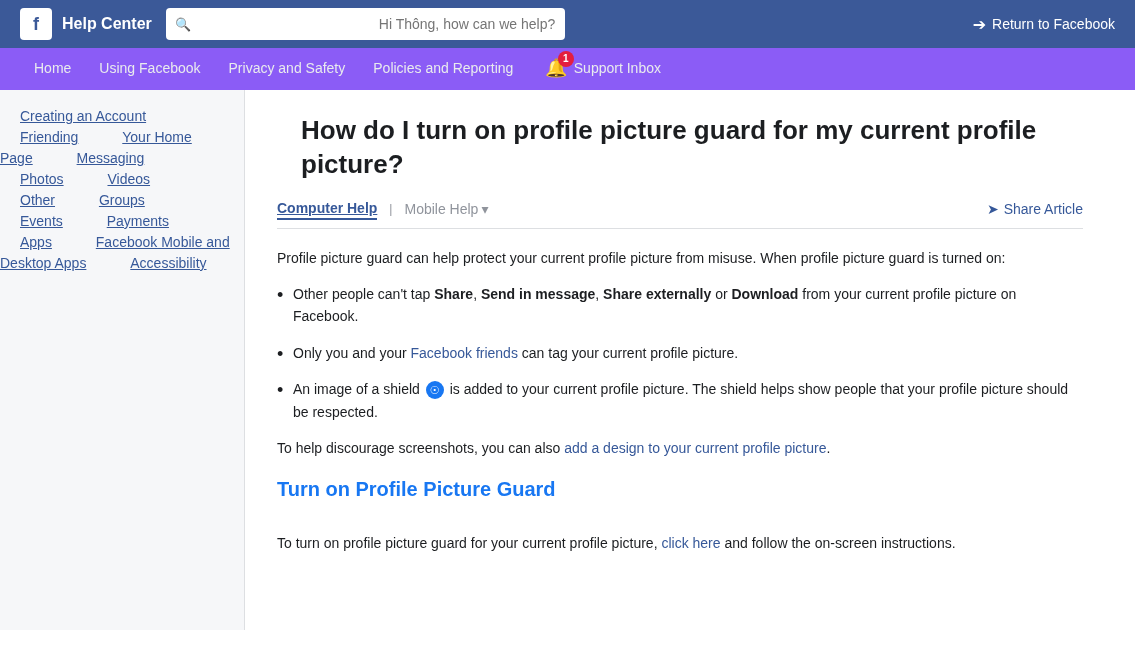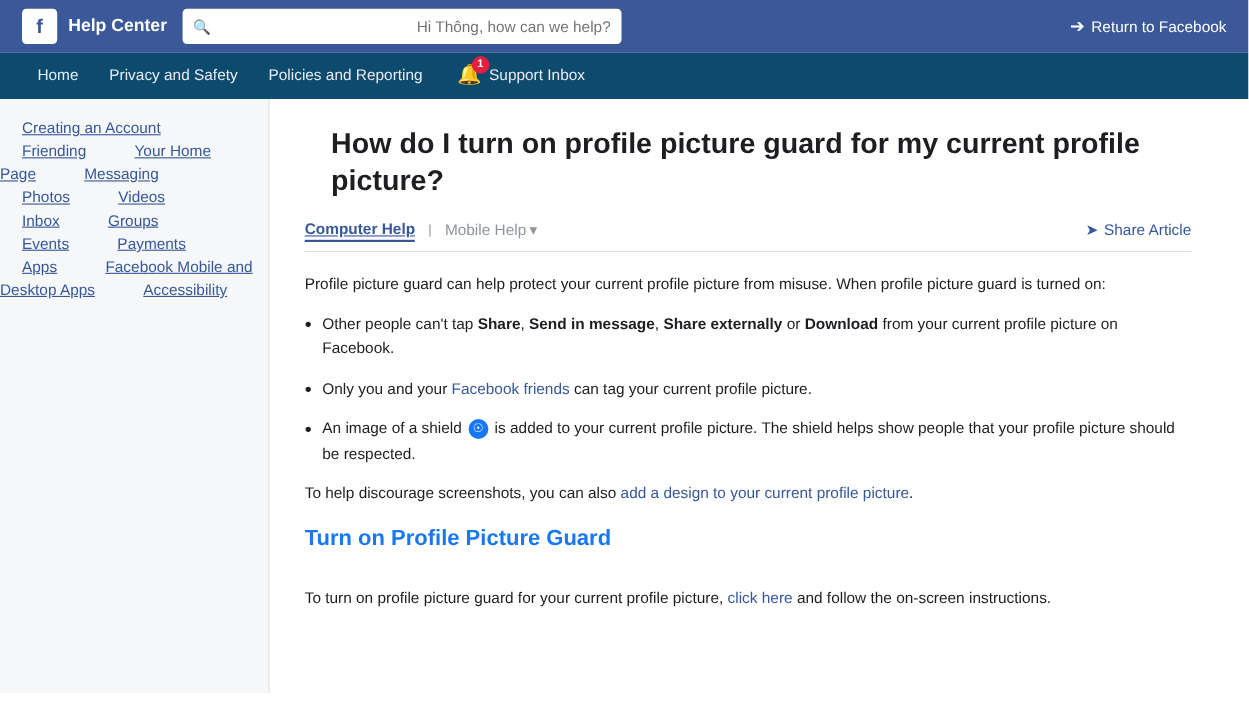--- a/index.html
+++ b/index.html
@@ -66,21 +66,21 @@
       font-size: 14px;
       display: flex;
       align-items: center;
       gap: 6px;
       text-decoration: none;
       white-space: nowrap;
     }
 
     
     .nav-bar {
-      background: #0c4a6e;
+      background: #8b5cf6;
       display: flex;
       align-items: center;
       padding: 0 20px;
       height: 42px;
       gap: 0;
     }
     .nav-item {
       color: #e9ebee;
       font-size: 14px;
       padding: 0 14px;
@@ -268,20 +268,23 @@
     <span style="font-size:16px;">➔</span>
     <span>Return to Facebook</span>
   </a>
 </header>
 
 <nav class="nav-bar">
   <a class="nav-item" href="#">
       <span>Home</span>
     </a>
   <a class="nav-item" href="#">
+      <span>Using Facebook</span>
+    </a>
+  <a class="nav-item" href="#">
       <span>Privacy and Safety</span>
     </a>
   <a class="nav-item" href="#">
       <span>Policies and Reporting</span>
     </a>
   <a class="nav-item support" href="#">
     <span class="notif-icon">
       <span class="bell-icon">🔔</span>
       <span class="notif-badge">1</span>
     </span>
@@ -291,21 +294,21 @@
 
 <div class="main-layout">
 
   <aside class="sidebar">
     <a class="sidebar-item" href="#"><span>Creating an Account</span></a>
     <a class="sidebar-item" href="#"><span>Friending</span></a>
     <a class="sidebar-item" href="#"><span>Your Home Page</span></a>
     <a class="sidebar-item" href="#"><span>Messaging</span></a>
     <a class="sidebar-item" href="#"><span>Photos</span></a>
     <a class="sidebar-item" href="#"><span>Videos</span></a>
-    <a class="sidebar-item" href="#"><span>Inbox</span></a>
+    <a class="sidebar-item" href="#"><span>Other</span></a>
     <a class="sidebar-item" href="#"><span>Groups</span></a>
     <a class="sidebar-item" href="#"><span>Events</span></a>
     <a class="sidebar-item" href="#"><span>Payments</span></a>
     <a class="sidebar-item" href="#"><span>Apps</span></a>
     <a class="sidebar-item" href="#"><span>Facebook Mobile and Desktop Apps</span></a>
     <a class="sidebar-item" href="#"><span>Accessibility</span></a>
   </aside>
 
   <main class="content">
     <h1 class="article-title">How do I turn on profile picture guard for my current profile picture?</h1>

